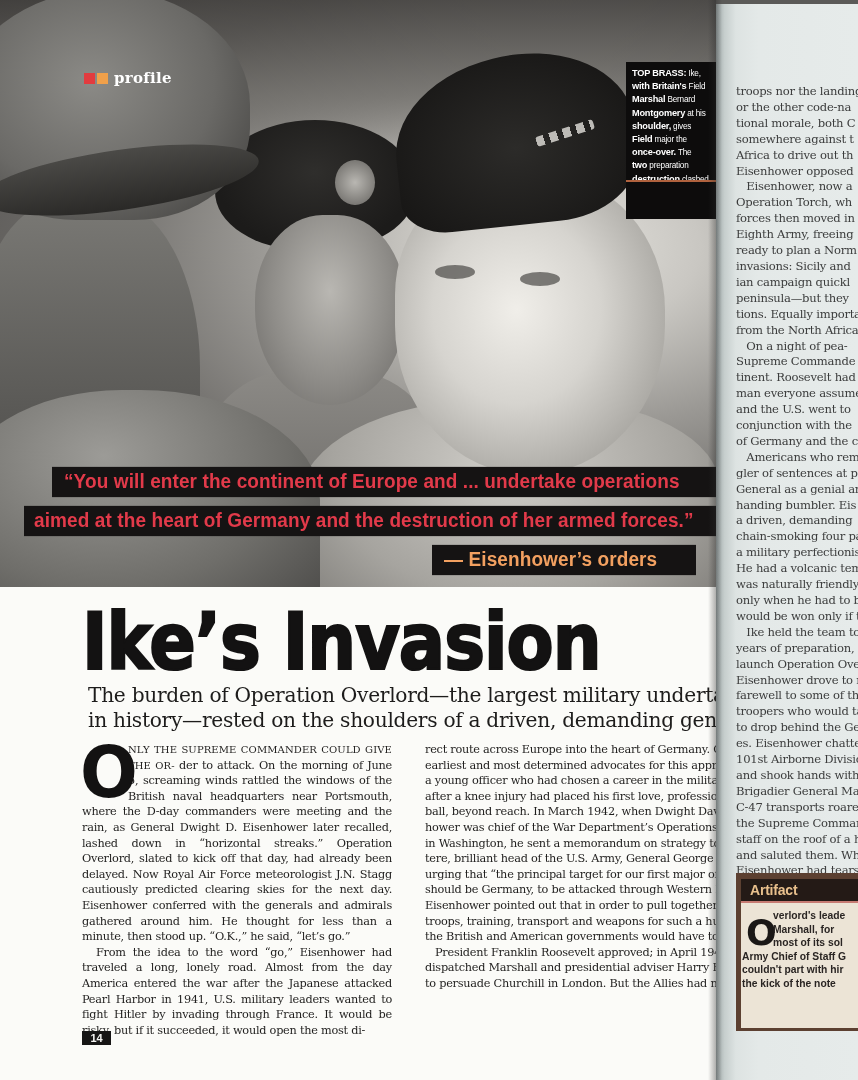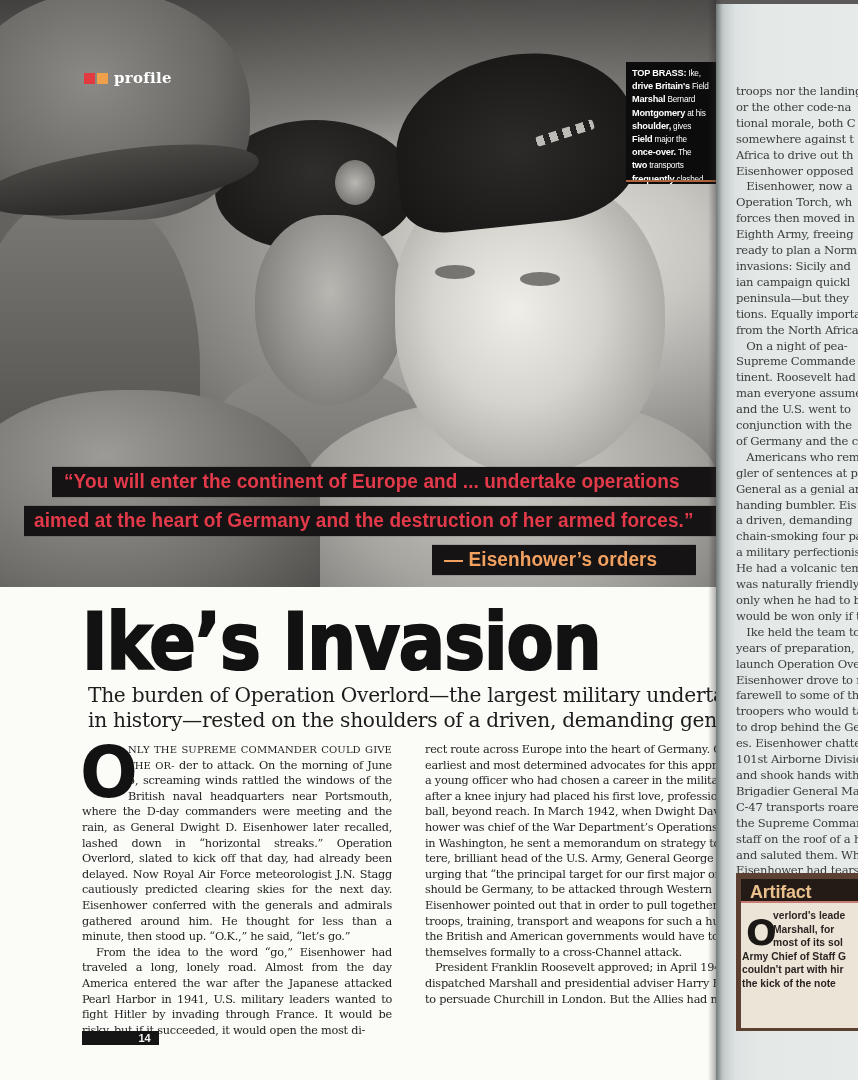--- a/index.html
+++ b/index.html
@@ -39,21 +39,21 @@
   .ike-eye-r { position:absolute; left:520px; top:272px; width:40px; height:14px; border-radius:50%; background:#4c4a47; opacity:.7; }
   .ike-body { position:absolute; left:300px; top:400px; width:420px; height:220px; border-radius:45% 40% 0 0;
     background: radial-gradient(ellipse at 50% 30%, #d0cec9 0%, #a6a49f 60%, #7a7874 100%); }
 
   .section-tag { position:absolute; left:84px; top:69px; display:flex; align-items:center; gap:2px; }
   .sq { width:11px; height:11px; display:inline-block; }
   .sq-red { background:#e23b3f; }
   .sq-orange { background:#f0a04a; margin-right:4px; }
   .section-label { color:#ffffff; font-family:"DejaVu Serif", serif; font-weight:bold; font-size:15px; letter-spacing:.3px; }
 
-  .caption-box { position:absolute; left:626px; top:62px; width:90px; height:122px; background:#0d0c0c; padding:5px 16px 0 6px; box-sizing:border-box; }
+  .caption-box { position:absolute; left:626px; top:62px; width:90px; height:157px; background:#0d0c0c; padding:5px 16px 0 6px; box-sizing:border-box; }
   .caption-text { color:#ffffff; font-family:"Liberation Sans", sans-serif; font-size:9.2px; line-height:12.2px; font-weight:bold; letter-spacing:-.2px; white-space:nowrap; }
   .caption-text .lite { font-weight:normal; font-size:8.2px; }
   .caption-rule { position:absolute; left:626px; top:180px; width:90px; height:2px; background:#b0623e; }
 
   
   .qbar { position:absolute; background:#151313; color:#e23a4a; font-family:"Liberation Sans", sans-serif; font-weight:bold;
     font-size:19px; line-height:27px; white-space:nowrap; overflow:hidden; padding-left:12px; letter-spacing:.1px; transform:scaleY(1.08); }
   .qbar1 { left:52px; top:468px; width:664px; height:28px; }
   .qbar2 { left:24px; top:507px; width:692px; height:28px; padding-left:10px; }
   .qbar3 { left:432px; top:546px; width:252px; height:28px; color:#f2a060; font-size:19px; padding-left:12px; }
@@ -67,32 +67,32 @@
   .col { position:absolute; top:742px; width:310px; font-family:"DejaVu Serif", serif; font-size:11.3px; line-height:15.6px; color:#1f1e1d; text-align:justify; letter-spacing:-.25px; }
   .col1 { left:82px; }
   .col2 { left:425px; width:292px; overflow:hidden; white-space:nowrap; text-align:left; }
   .col p { margin:0; }
   .col p + p { text-indent:14px; }
   .dropcap { float:left; font-family:"DejaVu Sans", sans-serif; font-weight:900; font-size:68px; line-height:62px; width:42px; margin:0 6px 0 -2px; color:#131212; height:62px; transform:scaleY(1.05); }
   .smallcaps { font-size:10px; letter-spacing:.1px; }
   .col2 .ln { display:block; }
 
   .folio { position:absolute; left:82px; top:1031px; width:29px; height:14px; background:#161515; color:#f4f4f2;
-    font-family:"Liberation Sans", sans-serif; font-weight:bold; font-size:11px; line-height:14px; text-align:center;padding-left:48px; }
+    font-family:"Liberation Sans", sans-serif; font-weight:bold; font-size:11px; line-height:14px; text-align:center; }
 
   
   .page-right { position:absolute; left:716px; top:0; width:142px; height:1080px; overflow:hidden;
     background: linear-gradient(90deg,#9aa3a3 0%, #c6cecd 6%, #dde3e2 14%, #e4e9e8 30%, #e6ebea 100%); }
   .page-right .topstrip { position:absolute; left:0; top:0; width:142px; height:4px; background:#5b5a58; }
   .rcol { position:absolute; left:20px; top:84px; width:140px; font-family:"DejaVu Serif", serif; font-size:11.6px; line-height:15.9px; color:#3b3c3c; white-space:nowrap; letter-spacing:-.25px; }
   .rcol .ln { display:block; }
 
   .artifact { position:absolute; left:20px; top:873px; width:130px; height:158px; background:#5c4031; }
   .artifact-head { position:absolute; left:5px; top:6px; width:125px; height:22px; background:#241a16; }
-  .artifact-title { position:absolute; left:14px; top:9px; color:#e9c08d; font-family:"Liberation Sans", sans-serif; font-weight:bold; font-size:18px; letter-spacing:-.2px; }
+  .artifact-title { position:absolute; left:14px; top:9px; color:#e9c08d; font-family:"Liberation Sans", sans-serif; font-weight:bold; font-size:14px; letter-spacing:-.2px; }
   .artifact-body { position:absolute; left:5px; top:28px; width:125px; height:125px; background:#ece4d6; border-top:2px solid #c77b73; }
   .artifact-drop { position:absolute; left:10px; top:42px; font-family:"DejaVu Sans", sans-serif; font-weight:900; font-size:36px; color:#1a1716; line-height:36px; }
   .artifact-text { position:absolute; left:6px; top:36px; font-family:"Liberation Sans", sans-serif; font-weight:bold; font-size:10.3px; line-height:13.6px; color:#2a2523; white-space:nowrap; }
   .artifact-text .ln { display:block; }
   .artifact-text .indent { padding-left:31px; }
 
   
   .gutter { position:absolute; left:708px; top:0; width:14px; height:1080px; background:linear-gradient(90deg,rgba(0,0,0,0) 0%, rgba(40,40,40,.35) 55%, rgba(0,0,0,0) 100%); }
 </style>
 </head>
@@ -118,28 +118,28 @@
     <div class="helmet-brim"></div>
 
     <div class="section-tag">
       <span class="sq sq-red"></span>
       <span class="sq sq-orange"></span>
       <span class="section-label">profile</span>
     </div>
 
     <div class="caption-box">
       <div class="caption-text"><span>TOP BRASS:</span><span class="lite"> Ike,</span></div>
-      <div class="caption-text"><span>drive Britain's</span><span class="lite"> Field</span></div>
+      <div class="caption-text"><span>with Britain's</span><span class="lite"> Field</span></div>
       <div class="caption-text"><span>Marshal</span><span class="lite"> Bernard</span></div>
       <div class="caption-text"><span>Montgomery</span><span class="lite"> at his</span></div>
       <div class="caption-text"><span>shoulder,</span><span class="lite"> gives</span></div>
       <div class="caption-text"><span>Field</span><span class="lite"> major the</span></div>
       <div class="caption-text"><span>once-over.</span><span class="lite"> The</span></div>
-      <div class="caption-text"><span>two</span><span class="lite"> transports</span></div>
-      <div class="caption-text"><span>frequently</span><span class="lite"> clashed</span></div>
+      <div class="caption-text"><span>two</span><span class="lite"> preparation</span></div>
+      <div class="caption-text"><span>destruction</span><span class="lite"> clashed</span></div>
     </div>
     <div class="caption-rule"></div>
 
     <div class="qbar qbar1">“You will enter the continent of Europe and ... undertake operations</div>
     <div class="qbar qbar2">aimed at the heart of Germany and the destruction of her armed forces.”</div>
     <div class="qbar qbar3">— Eisenhower’s orders</div>
   </div>
 
   <div class="headline">Ike’s Invasion</div>
   <div class="deck">
@@ -163,21 +163,20 @@
     <span class="ln">after a knee injury had placed his first love, professional foot-</span>
     <span class="ln">ball, beyond reach. In March 1942, when Dwight David Eisen-</span>
     <span class="ln">hower was chief of the War Department’s Operations Division</span>
     <span class="ln">in Washington, he sent a memorandum on strategy to the aus-</span>
     <span class="ln">tere, brilliant head of the U.S. Army, General George Marshall,</span>
     <span class="ln">urging that “the principal target for our first major offensive</span>
     <span class="ln">should be Germany, to be attacked through Western Europe.”</span>
     <span class="ln">Eisenhower pointed out that in order to pull together the</span>
     <span class="ln">troops, training, transport and weapons for such a huge effort,</span>
     <span class="ln">the British and American governments would have to commit</span>
-    <span class="ln">themselves formally to a cross-Channel attack.</span>
     <span class="ln" style="white-space:pre">   President Franklin Roosevelt approved; in April 1942 he</span>
     <span class="ln">dispatched Marshall and presidential adviser Harry Hopkins</span>
     <span class="ln">to persuade Churchill in London. But the Allies had neither</span>
   </div>
 
   <div class="folio">14</div>
 </div>
 
 <div class="page-right">
   <div class="topstrip"></div>

